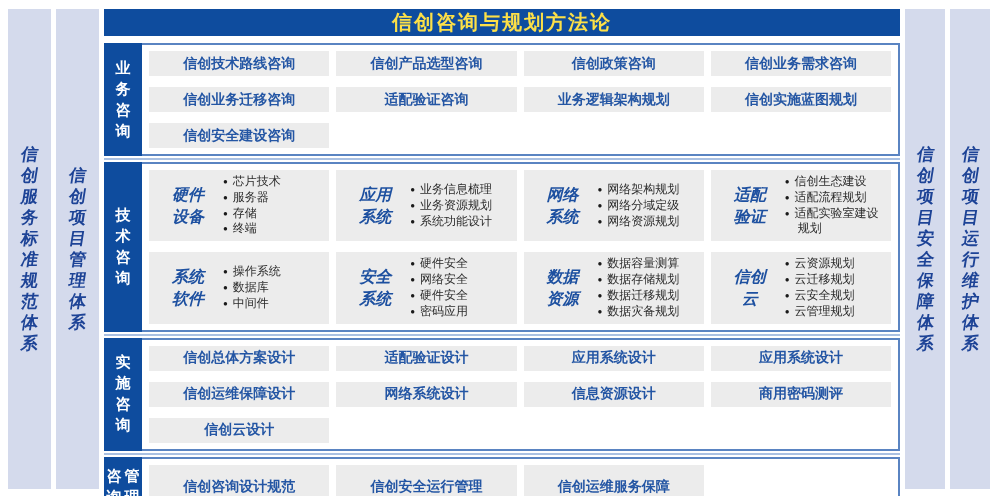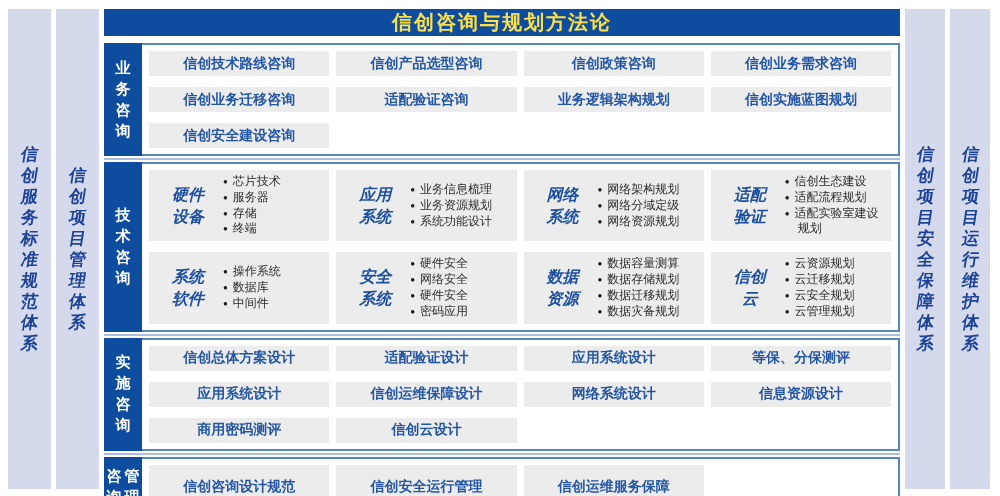--- a/index.html
+++ b/index.html
@@ -303,21 +303,20 @@
               <span class="vchar">施</span>
               <span class="vchar">咨</span>
               <span class="vchar">询</span>
             </span>
           </div>
       </div>
       <div class="section-body" style="grid-template-columns: repeat(4, 1fr);">
           <div class="chip">信创总体方案设计</div>
           <div class="chip">适配验证设计</div>
           <div class="chip">应用系统设计</div>
-          <div class="chip">等保、分保测评</div>
           <div class="chip">应用系统设计</div>
           <div class="chip">信创运维保障设计</div>
           <div class="chip">网络系统设计</div>
           <div class="chip">信息资源设计</div>
           <div class="chip">商用密码测评</div>
           <div class="chip">信创云设计</div>
         </div>
     </div>
 
     <div class="divider"></div>

